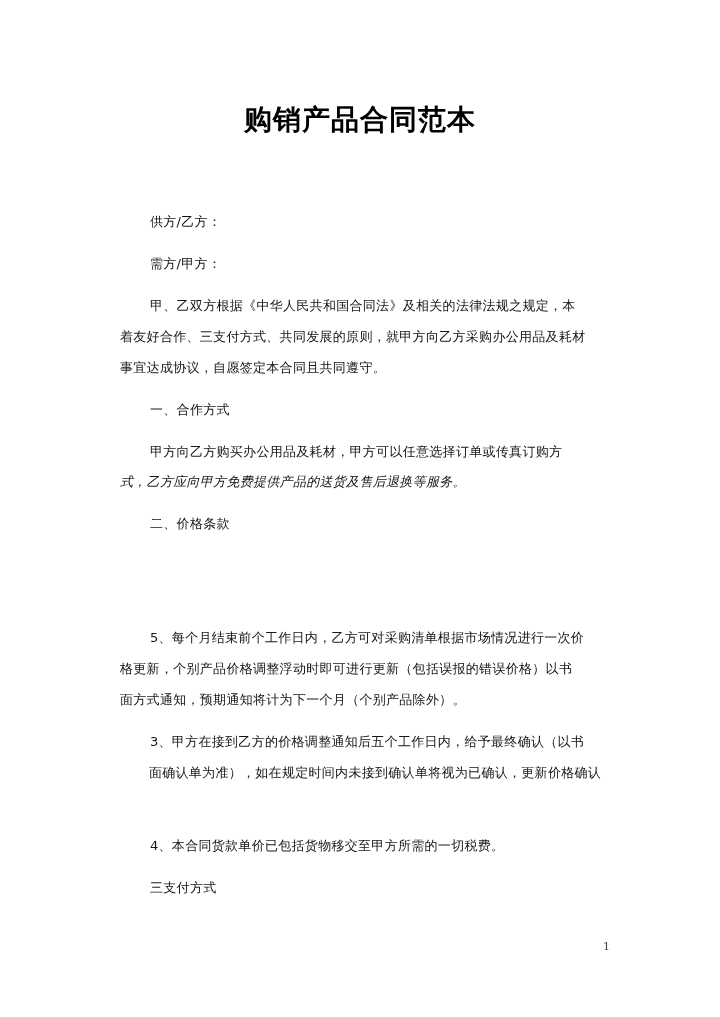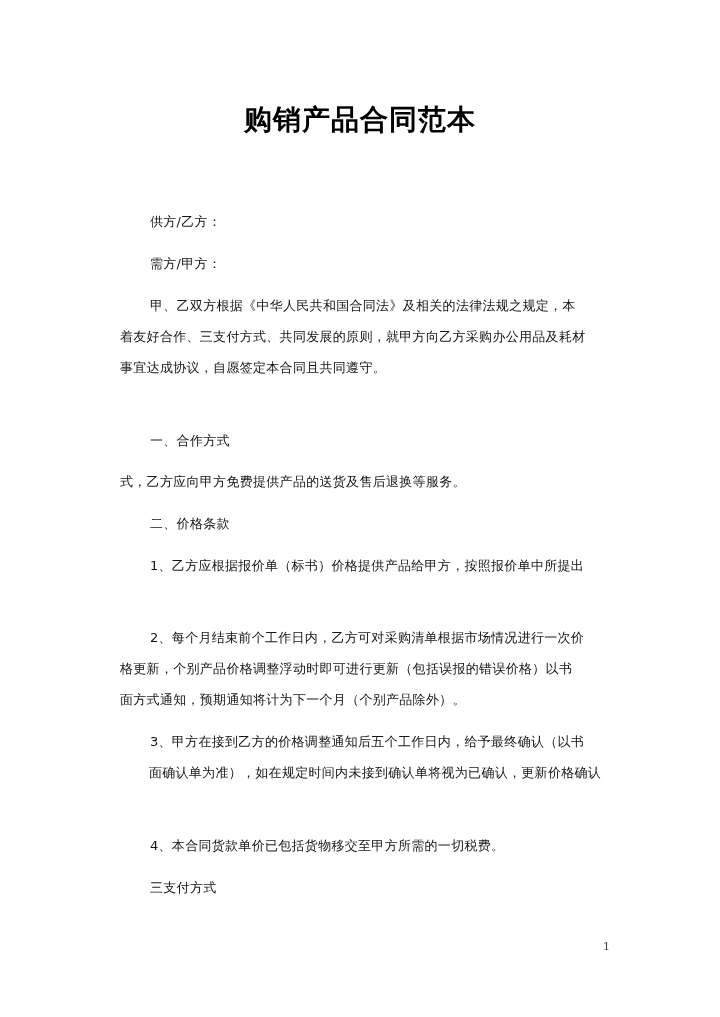--- a/index.html
+++ b/index.html
@@ -58,28 +58,28 @@
 <div class="page">
   <div class="title">购销产品合同范本</div>
 
   <div class="line indent" style="top:206px;">供方/乙方：</div>
   <div class="line indent" style="top:248px;">需方/甲方：</div>
 
   <div class="line indent" style="top:290px;">甲、乙双方根据《中华人民共和国合同法》及相关的法律法规之规定，本</div>
   <div class="line" style="top:321px;">着友好合作、三支付方式、共同发展的原则，就甲方向乙方采购办公用品及耗材</div>
   <div class="line" style="top:352px;">事宜达成协议，自愿签定本合同且共同遵守。</div>
 
-  <div class="line indent" style="top:394px;margin-top:31px;">一、合作方式</div>
-  <div class="line" style="top:466px;">式，乙方应向甲方免费提供产品的送货及售后退换等服务。</div>
+  <div class="line indent" style="top:394px;">一、合作方式</div>
+  <div class="line indent" style="top:436px;">甲方向乙方购买办公用品及耗材，甲方可以任意选择订单或传真订购方</div>
+  <div class="line" style="top:466px;font-style:italic;">式，乙方应向甲方免费提供产品的送货及售后退换等服务。</div>
 
   <div class="line indent" style="top:508px;">二、价格条款</div>
 
-  <div class="line indent" style="top:550px;">1、乙方应根据报价单（标书）价格提供产品给甲方，按照报价单中所提出</div>
 
-  <div class="line indent" style="top:622px;">2、每个月结束前个工作日内，乙方可对采购清单根据市场情况进行一次价</div>
+  <div class="line indent" style="top:622px;">5、每个月结束前个工作日内，乙方可对采购清单根据市场情况进行一次价</div>
   <div class="line" style="top:653px;">格更新，个别产品价格调整浮动时即可进行更新（包括误报的错误价格）以书</div>
   <div class="line" style="top:684px;">面方式通知，预期通知将计为下一个月（个别产品除外）。</div>
 
   <div class="line indent" style="top:726px;">3、甲方在接到乙方的价格调整通知后五个工作日内，给予最终确认（以书</div>
   <div class="line" style="top:757px;text-align:center;">面确认单为准），如在规定时间内未接到确认单将视为已确认，更新价格确认</div>
 
   <div class="line indent" style="top:830px;">4、本合同货款单价已包括货物移交至甲方所需的一切税费。</div>
 
   <div class="line indent" style="top:872px;">三支付方式</div>
 

